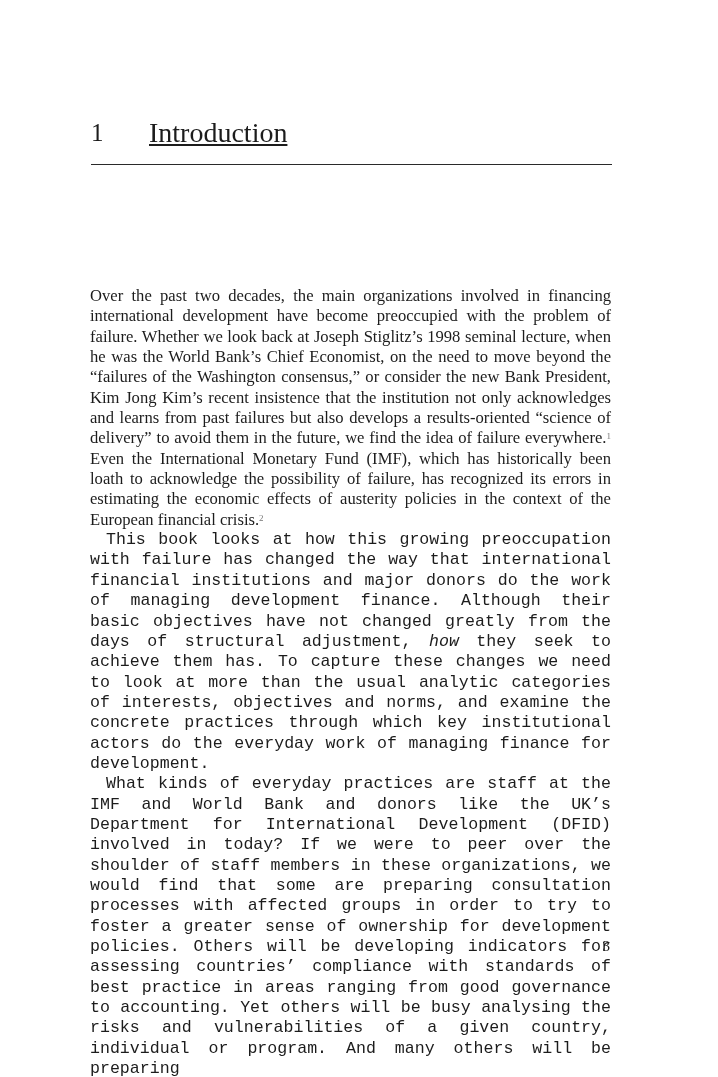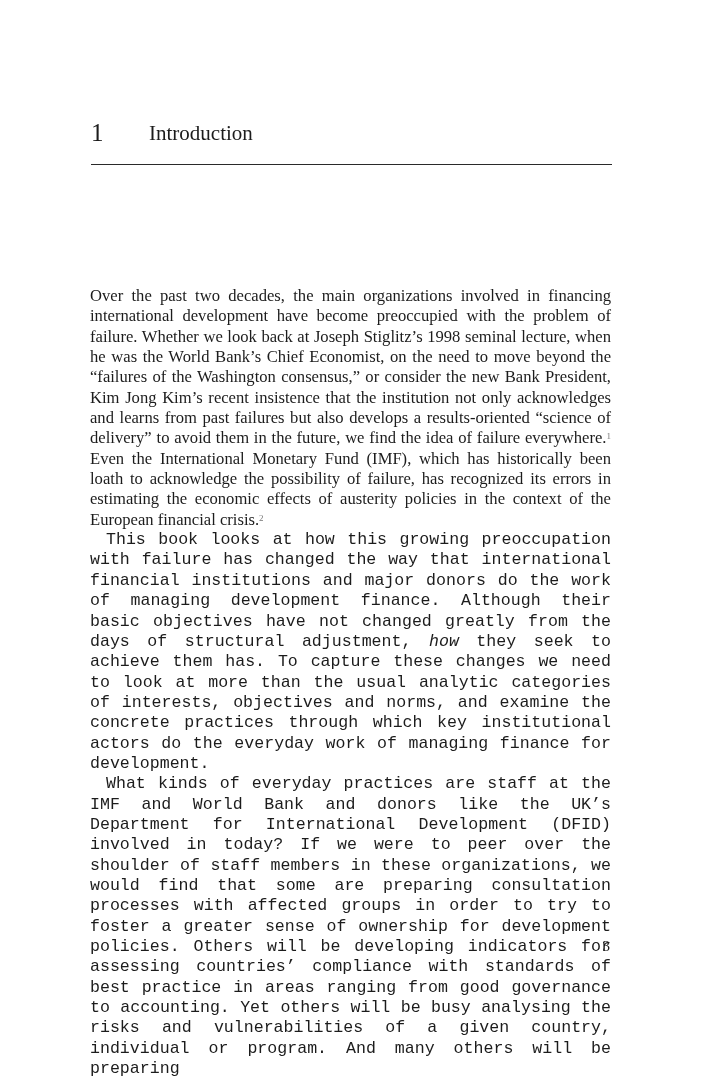--- a/index.html
+++ b/index.html
@@ -17,22 +17,23 @@
     width: 522px;
     height: 40px;
   }
   .chapter-num {
     position: absolute; left: 0; top: 0;
     font-size: 25px;
     line-height: 40px;
   }
   .chapter-title {
     position: absolute; left: 58px; top: 0;
-    font-size: 21px;
+    font-size: 28px;
     line-height: 40px;
+    text-decoration: underline;
   }
   .chapter-rule {
     position: absolute;
     left: 91px; top: 164px;
     width: 521px; height: 0;
     border-top: 1.4px solid #2a2a2a;
   }
   .body-text {
     position: absolute;
     left: 90px; top: 286px;

